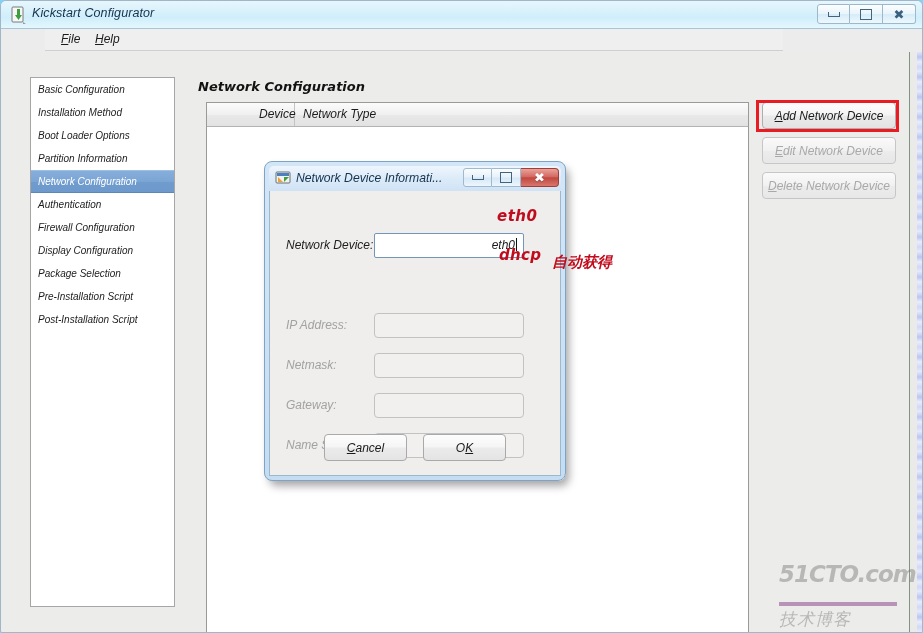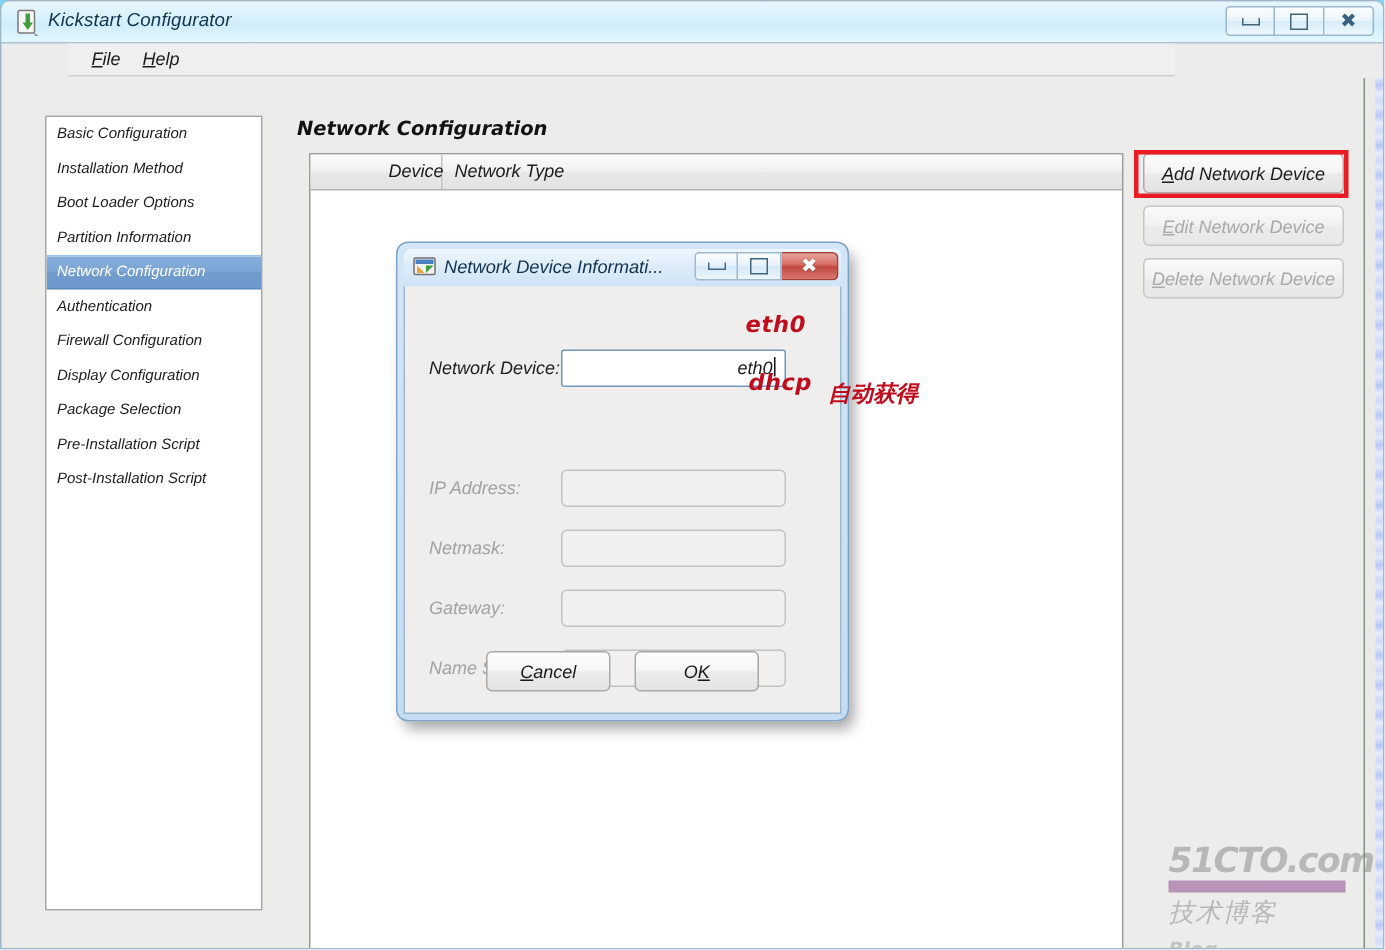--- a/index.html
+++ b/index.html
@@ -419,22 +419,22 @@
     pointer-events: none;
     text-align: center;
   }
   .wm-top {
     font-family: "DejaVu Sans", sans-serif;
     font-weight: bold;
     font-size: 23px;
     color: #707070;
     letter-spacing: -1px;
     line-height: 24px;
-    border-bottom: 8px solid #701a75;
-    padding-bottom: 1px;
+    border-bottom: 4px solid #701a75;
+    padding-bottom: 16px;
   }
   .wm-bot {
     display: flex;
     align-items: baseline;
     justify-content: center;
     gap: 6px;
     margin-top: 2px;
     flex-direction: column;
   }
   .wm-cn {

